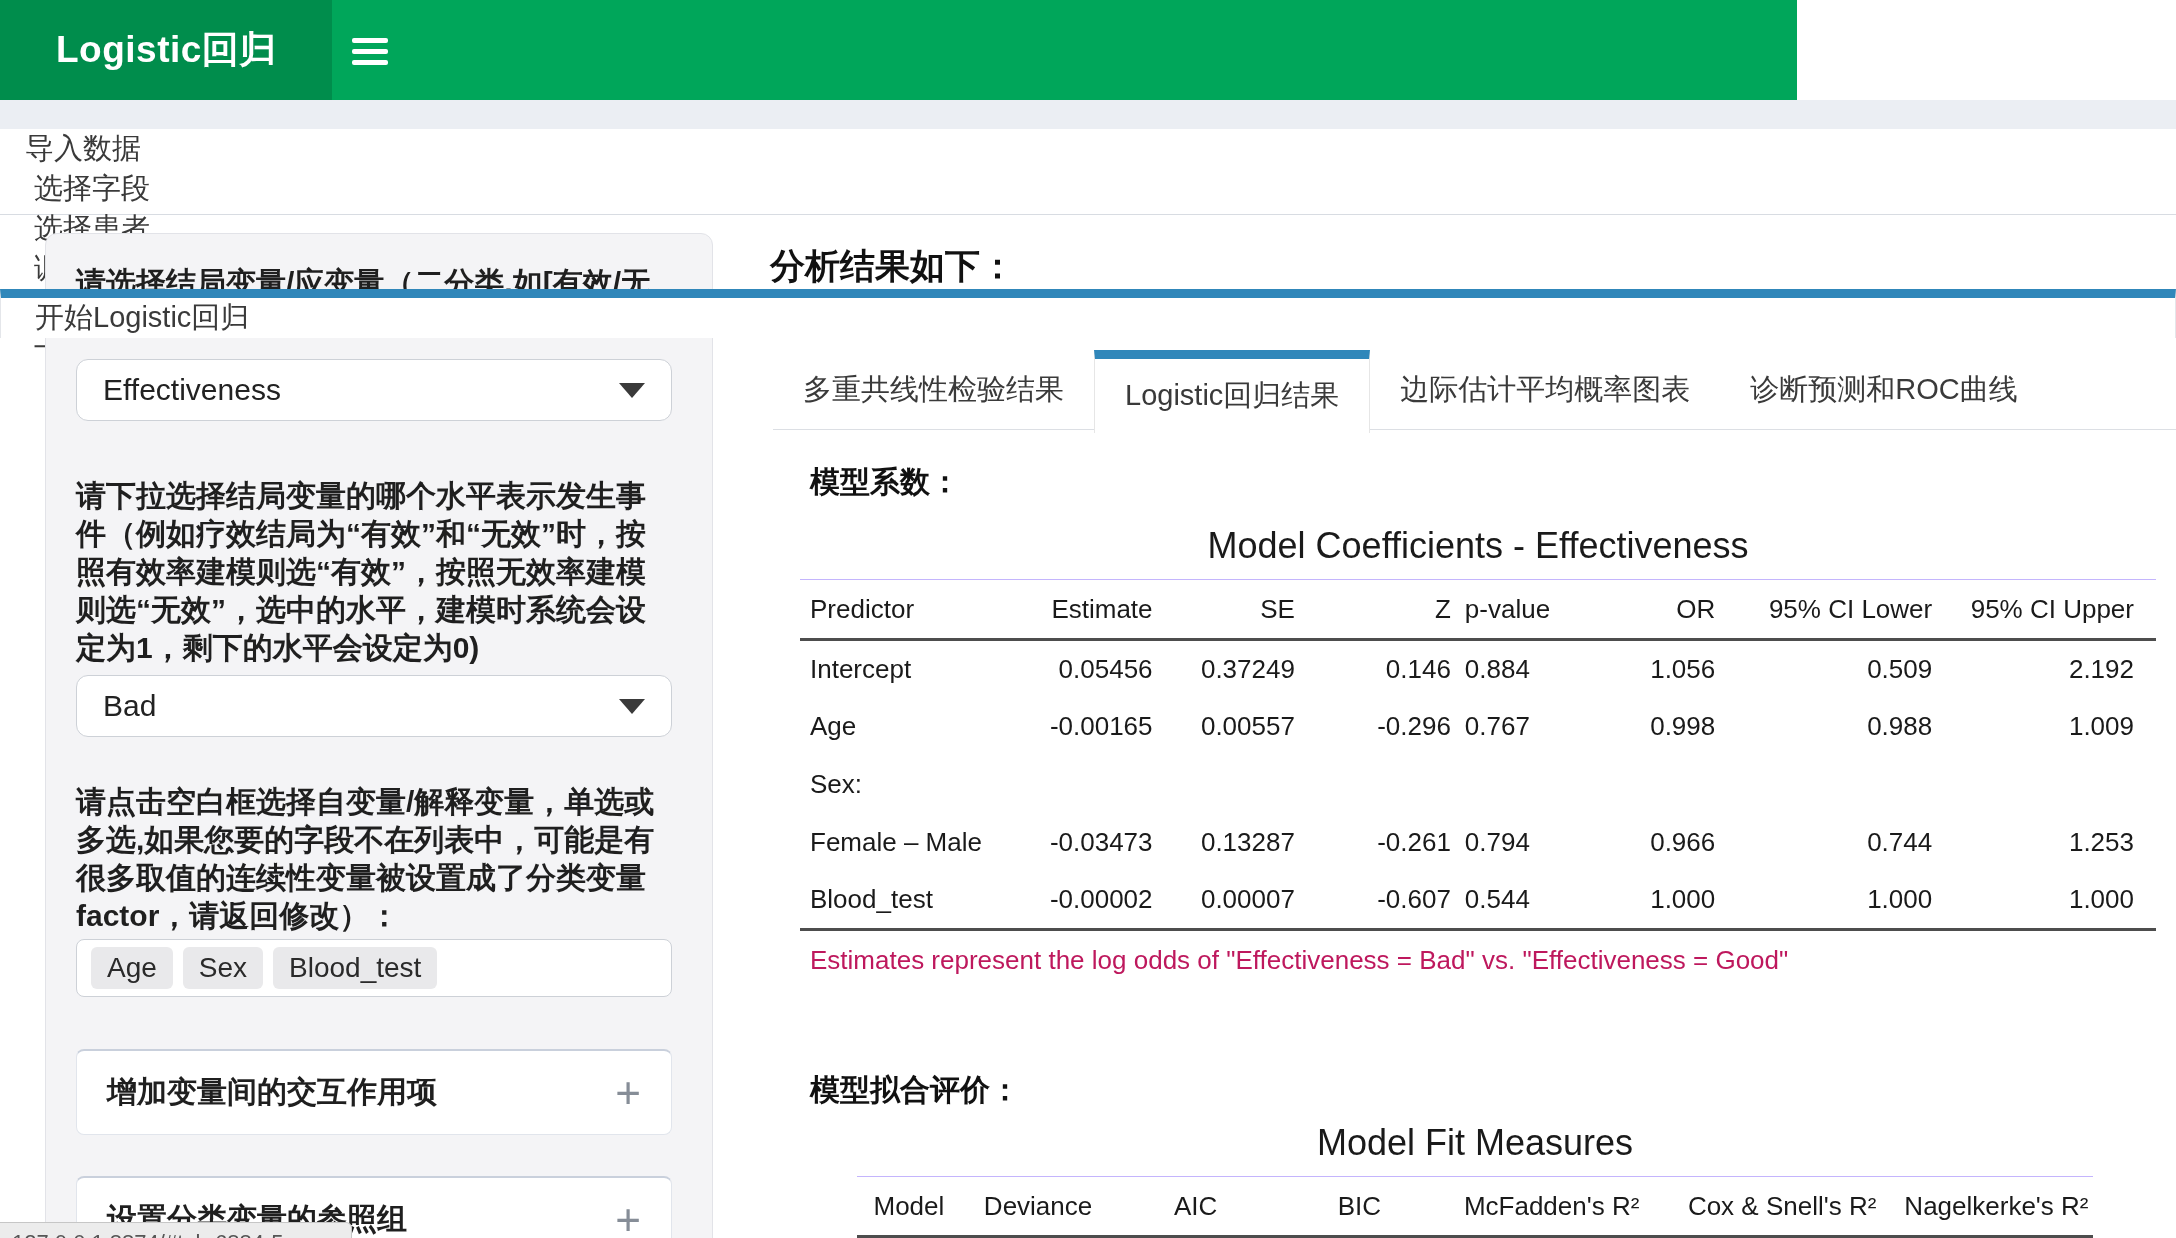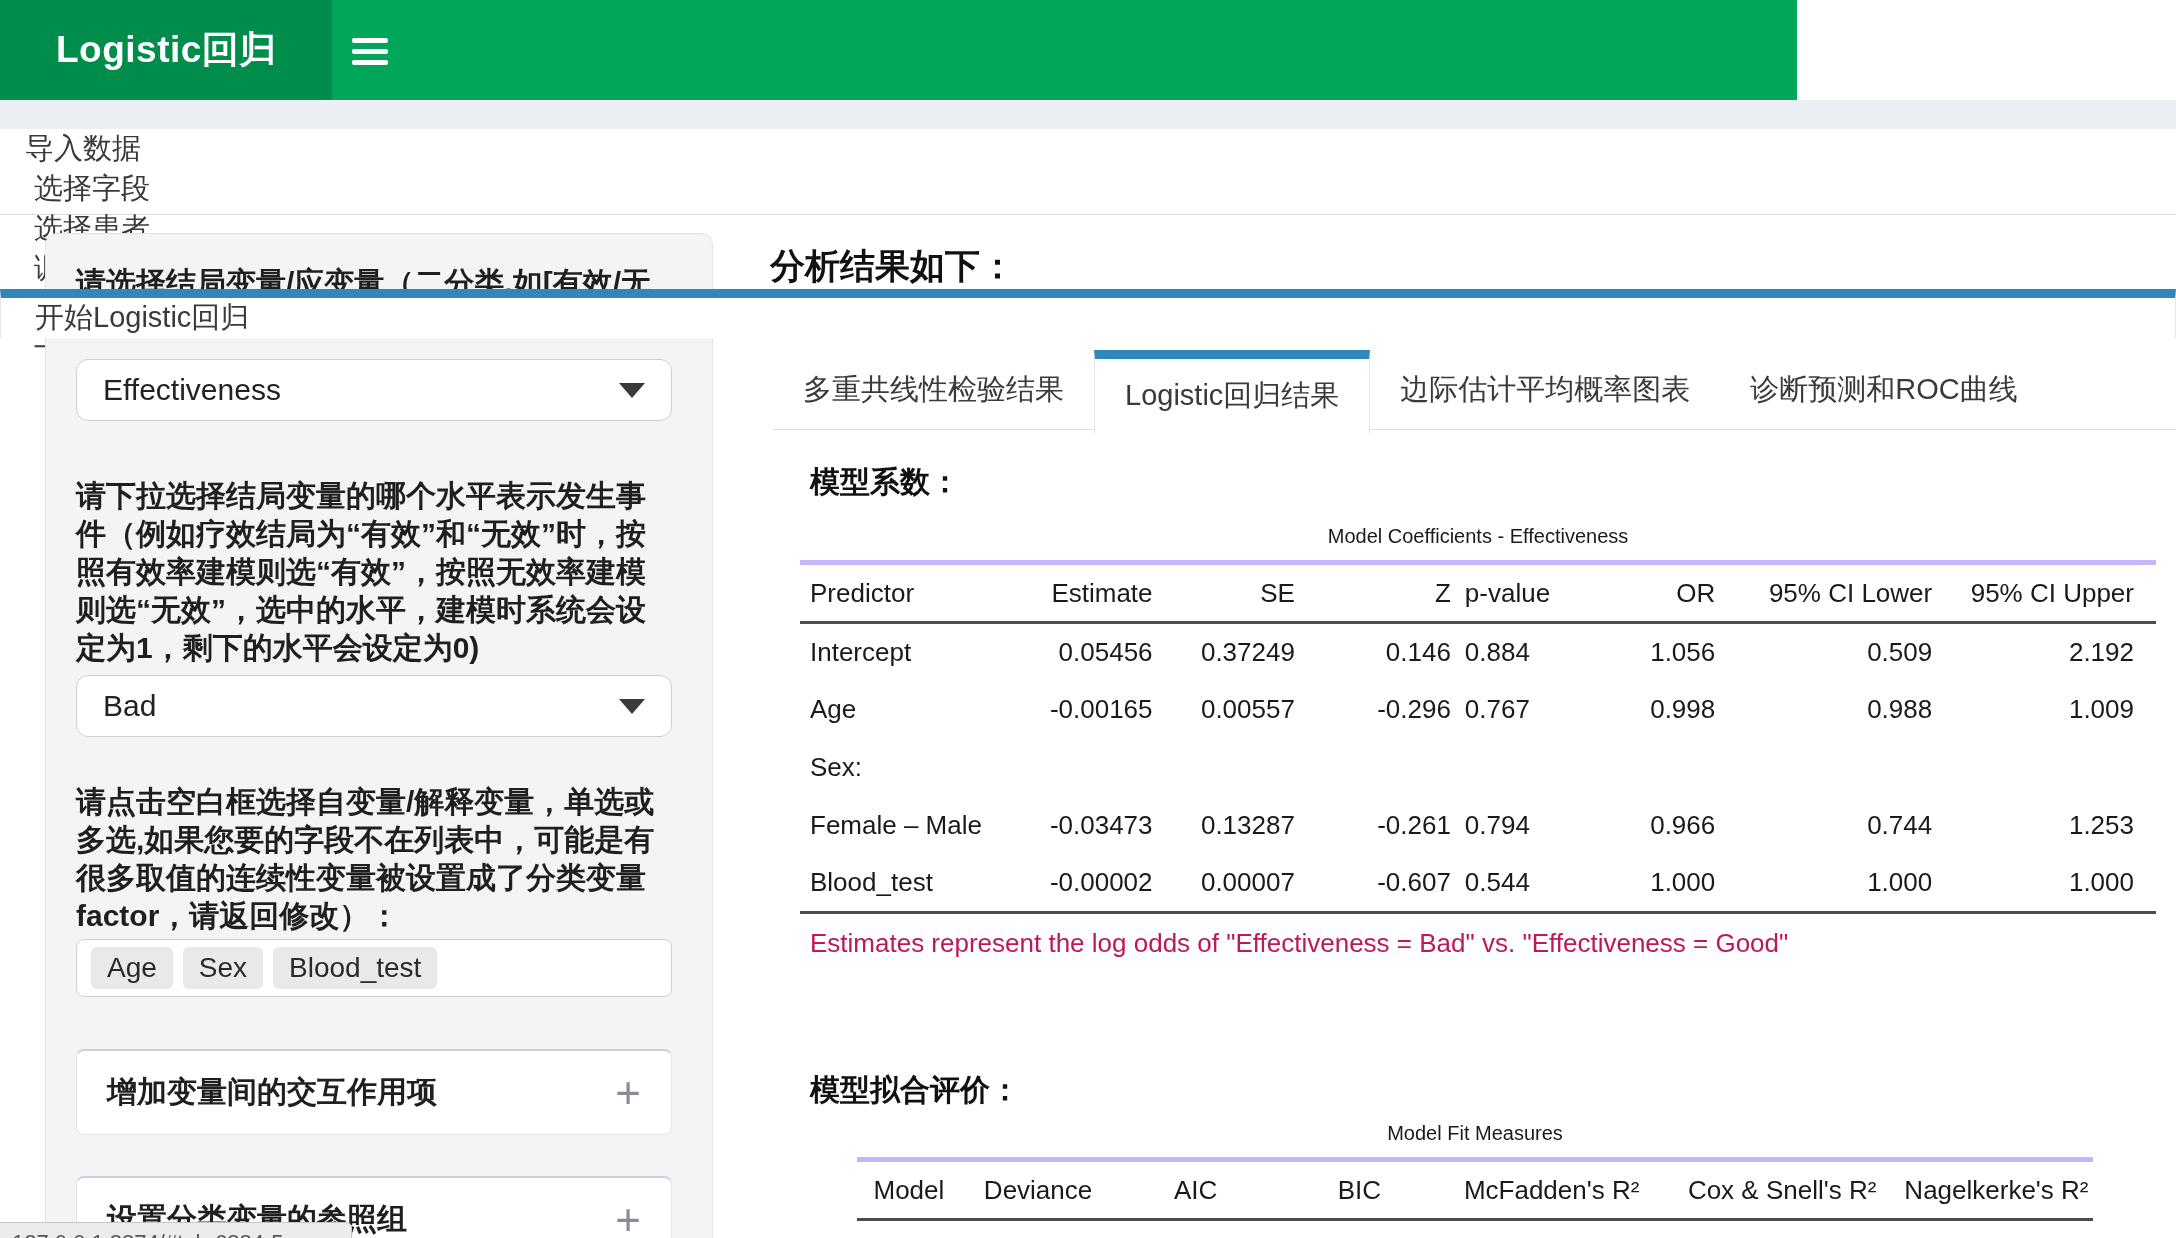--- a/index.html
+++ b/index.html
@@ -46,22 +46,22 @@
   .plus { font-size:44px; font-weight:200; color:#868d97; line-height:44px; }
   
   .main-heading { position:absolute; left:770px; top:243px; font-size:35px; font-weight:bold; color:#111; }
   .result-tabs { position:absolute; left:773px; top:350px; width:1403px; height:80px;
                  border-bottom:1px solid #dcdfe4; display:flex; align-items:stretch; background:#fff; }
   .result-tabs .tab { display:flex; align-items:center; padding:0 30px; font-size:29px; color:#3a3a3a; cursor:pointer; white-space:nowrap; }
   .result-tabs .tab.active { border-top:9px solid #3087ba; border-left:1px solid #e6e6e6; border-right:1px solid #e6e6e6;
                  background:#fff; height:83px; z-index:2; }
   .section-heading { position:absolute; font-size:30px; font-weight:bold; color:#111; }
   .tbl-block { position:absolute; }
-  .tbl-title { text-align:center; font-size:20px; color:#1a1a1a; margin-bottom:12px; }
-  table.stat { width:100%; border-collapse:collapse; border-top:5px solid #c4b5fd; }
+  .tbl-title { text-align:center; font-size:36px; color:#1a1a1a; margin-bottom:12px; }
+  table.stat { width:100%; border-collapse:collapse; border-top:1px solid #c4b5fd; }
   table.stat thead th { height:60px; font-size:26px; font-weight:normal; color:#1a1a1a;
                         border-bottom:3px solid #4d4d4d; white-space:nowrap; }
   table.stat tbody td { height:58px; font-size:26px; color:#1a1a1a; white-space:nowrap; }
   table.stat tbody tr:last-child td { border-bottom:3px solid #4d4d4d; }
   #coef-table th, #coef-table td { text-align:right; }
   #coef-table th:nth-child(1), #coef-table td:nth-child(1) { text-align:left; padding-left:10px; }
   #coef-table th:nth-child(5), #coef-table td:nth-child(5) { text-align:left; padding-left:14px; }
   #coef-table th:last-child, #coef-table td:last-child { padding-right:22px; }
   #fit-table th, #fit-table td { text-align:center;margin-top:22px; }
   #fit-table th:last-child, #fit-table td:last-child { padding-right:4px; }

